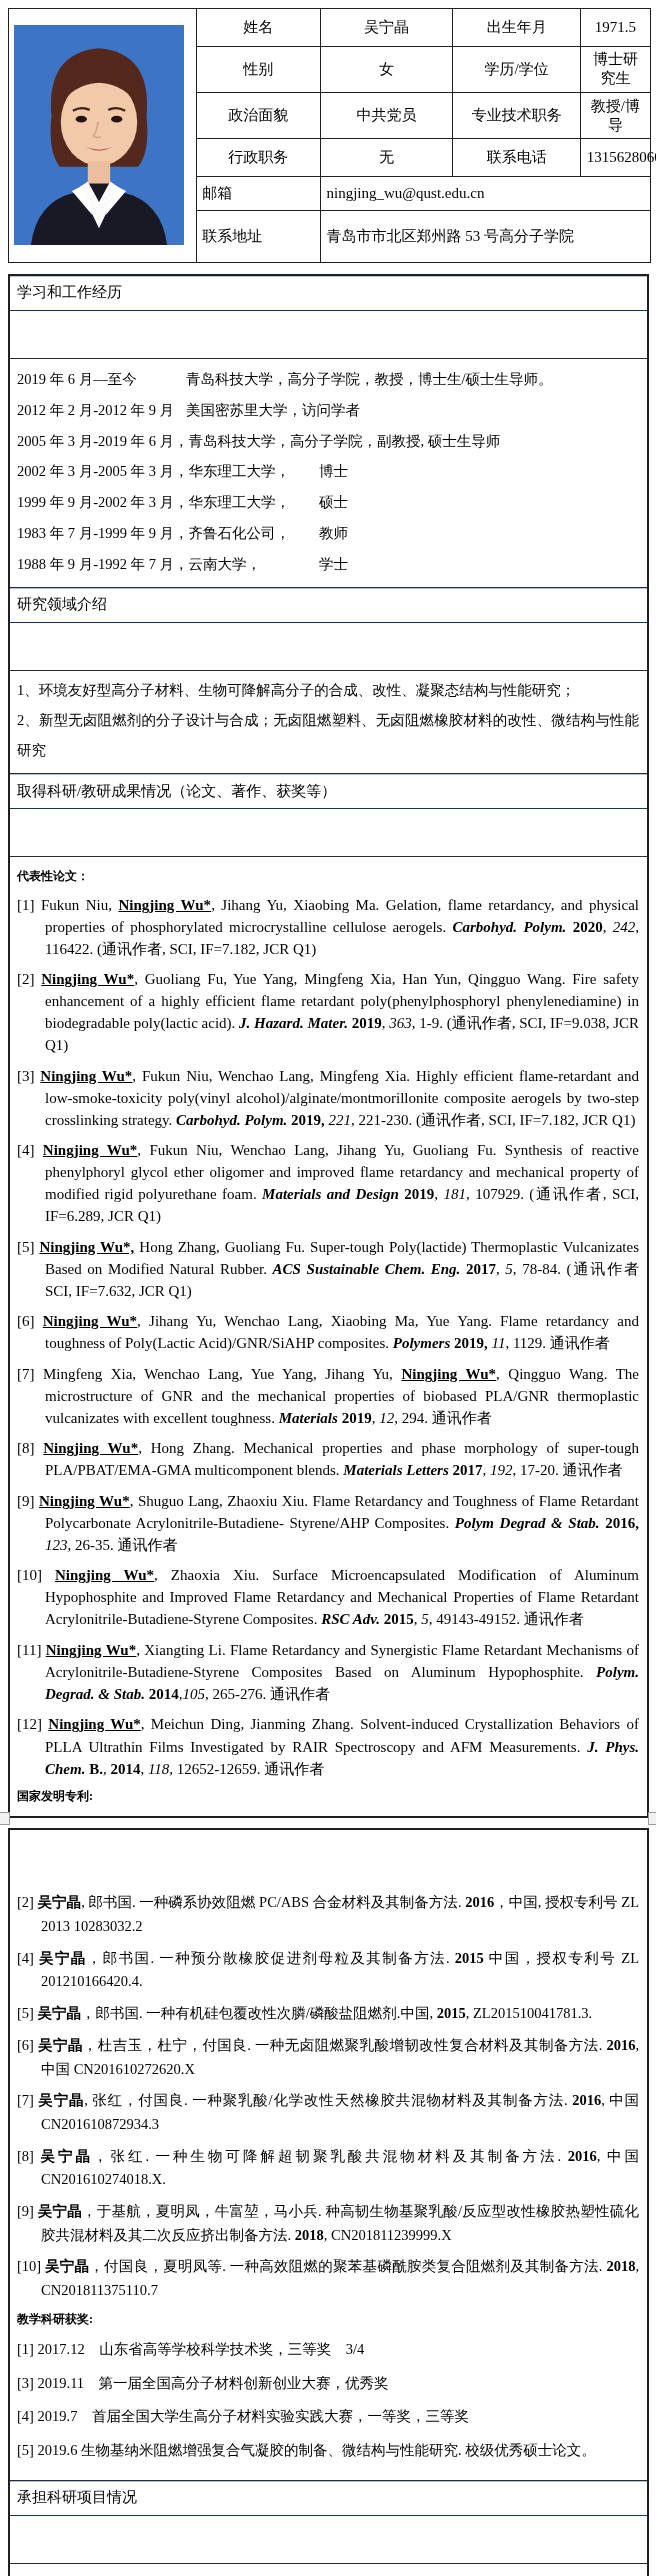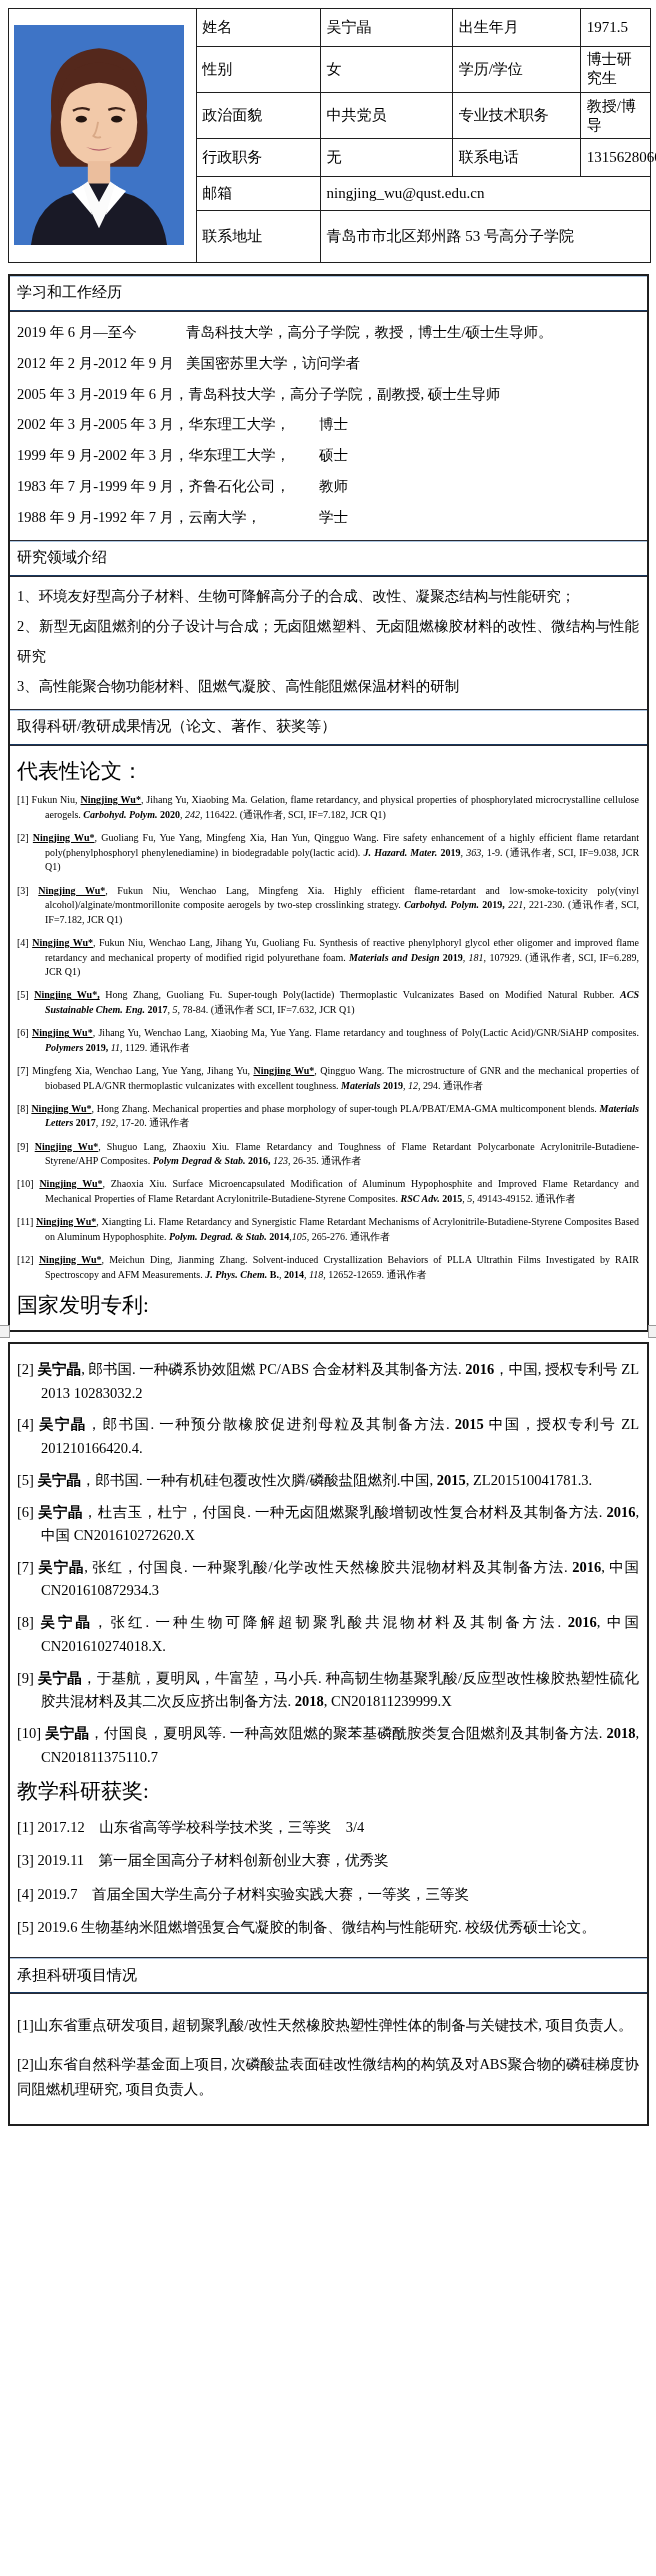--- a/index.html
+++ b/index.html
@@ -8,38 +8,38 @@
 
   
   table.info{border-collapse:collapse;width:643px;table-layout:fixed;}
   table.info, table.info td{border:1.9px solid #1f1f1f;}
   table.info td{padding:3.7px 5.6px;font-size:15px;vertical-align:middle;}
   td.ph{width:176px;padding:2.8px;}
   td.lab{width:112px;}
   td.v1{width:120px;}
   td.lab2{width:116px;}
   .photo-box{width:170px;height:220px;background:#3E74C6;overflow:hidden;}
-  tr.r{height:38px;}
+  tr.r{height:38px;text-align:center;}
   tr.r5{height:34px;}
   tr.r6{height:52px;}
 
   
   .sec{border:2.8px solid #1f1f1f;margin-top:10.3px;width:637px;}
   .sec>div{padding:3.7px 7.5px;}
   .sec>div+div{border-top:1.9px solid #2a2a33;}
   .sec-header{font-size:15px;padding:7.5px 7.5px !important;border-bottom:1.9px solid #17375E !important;box-shadow:0 0.9px 0 #aac4e0 inset;}
-  .sec-body{padding:5.6px 7.5px 7.5px 7.5px !important;}
+  .sec-body{padding:5.6px 7.5px 7.5px 7.5px !important;margin-top:47px;}
 
   .hist-line{margin:0;font-size:14.5px;line-height:2.12;}
   .hist-period{display:inline-block;min-width:169px;}
 
   .area{margin:0;font-size:14.5px;line-height:2.05;text-align:justify;}
 
-  .bold-head{font-weight:normal;font-size:21px;margin:5.6px 0 3.7px 0;}
-  .pub{margin:8.4px 0;padding-left:28px;text-indent:-28px;text-align:justify;font-size:10px;line-height:1.47;}
+  .bold-head{font-weight:bold;font-size:12px;margin:5.6px 0 3.7px 0;}
+  .pub{margin:8.4px 0;padding-left:28px;text-indent:-28px;text-align:justify;font-size:15px;line-height:1.47;}
   .pat{margin:8.4px 0;padding-left:24px;text-indent:-24px;text-align:justify;font-size:14.5px;line-height:1.62;}
   .awd{margin:10.3px 0;font-size:14.5px;line-height:1.6;}
   .prj{margin:13px 0;font-size:14.5px;line-height:1.78;text-align:justify;}
 
   
   .split-gap{position:relative;height:0;}
   .split-tab{position:absolute;top:-6.5px;width:9.3px;height:11.2px;border:0.9px solid #9a9a9a;background:#f2f2f2;}
   .split-tab.left{left:-8.4px;}
   .split-tab.right{right:-8.4px;}
 </style>
@@ -124,21 +124,20 @@
 
         <p class="hist-line"><span class="hist-period">1988 年 9 月-1992 年 7 月，</span><span>云南大学，　　　　学士</span></p>
       </div>
     <div class="sec-header">研究领域介绍</div>
     <div class="sec-body">
 
         <p class="area">1、环境友好型高分子材料、生物可降解高分子的合成、改性、凝聚态结构与性能研究；</p>
 
         <p class="area">2、新型无卤阻燃剂的分子设计与合成；无卤阻燃塑料、无卤阻燃橡胶材料的改性、微结构与性能研究</p>
 
-        <p class="area">3、高性能聚合物功能材料、阻燃气凝胶、高性能阻燃保温材料的研制</p>
       </div>
     <div class="sec-header">取得科研/教研成果情况（论文、著作、获奖等）</div>
     <div class="sec-body">
       <p class="bold-head">代表性论文：</p>
       <div>
 
           <p class="pub"><span>[1] Fukun Niu, </span><span style="font-weight: bold; text-decoration: underline;">Ningjing Wu*</span><span>, Jihang Yu, Xiaobing Ma. Gelation, flame retardancy, and physical properties of phosphorylated microcrystalline cellulose aerogels. </span><span style="font-weight: bold; font-style: italic;">Carbohyd. Polym.</span><span style="font-weight: bold;"> 2020</span><span>, </span><span style="font-style: italic;">242</span><span>, 116422. (通讯作者, SCI, IF=7.182, JCR Q1)</span></p>
 
           <p class="pub"><span>[2] </span><span style="font-weight: bold; text-decoration: underline;">Ningjing Wu*</span><span>, Guoliang Fu, Yue Yang, Mingfeng Xia, Han Yun, Qingguo Wang. Fire safety enhancement of a highly efficient flame retardant poly(phenylphosphoryl phenylenediamine) in biodegradable poly(lactic acid). </span><span style="font-weight: bold; font-style: italic;">J. Hazard. Mater.</span><span style="font-weight: bold;"> 2019</span><span>, </span><span style="font-style: italic;">363</span><span>, 1-9. (通讯作者, SCI, IF=9.038, JCR Q1)</span></p>
 

